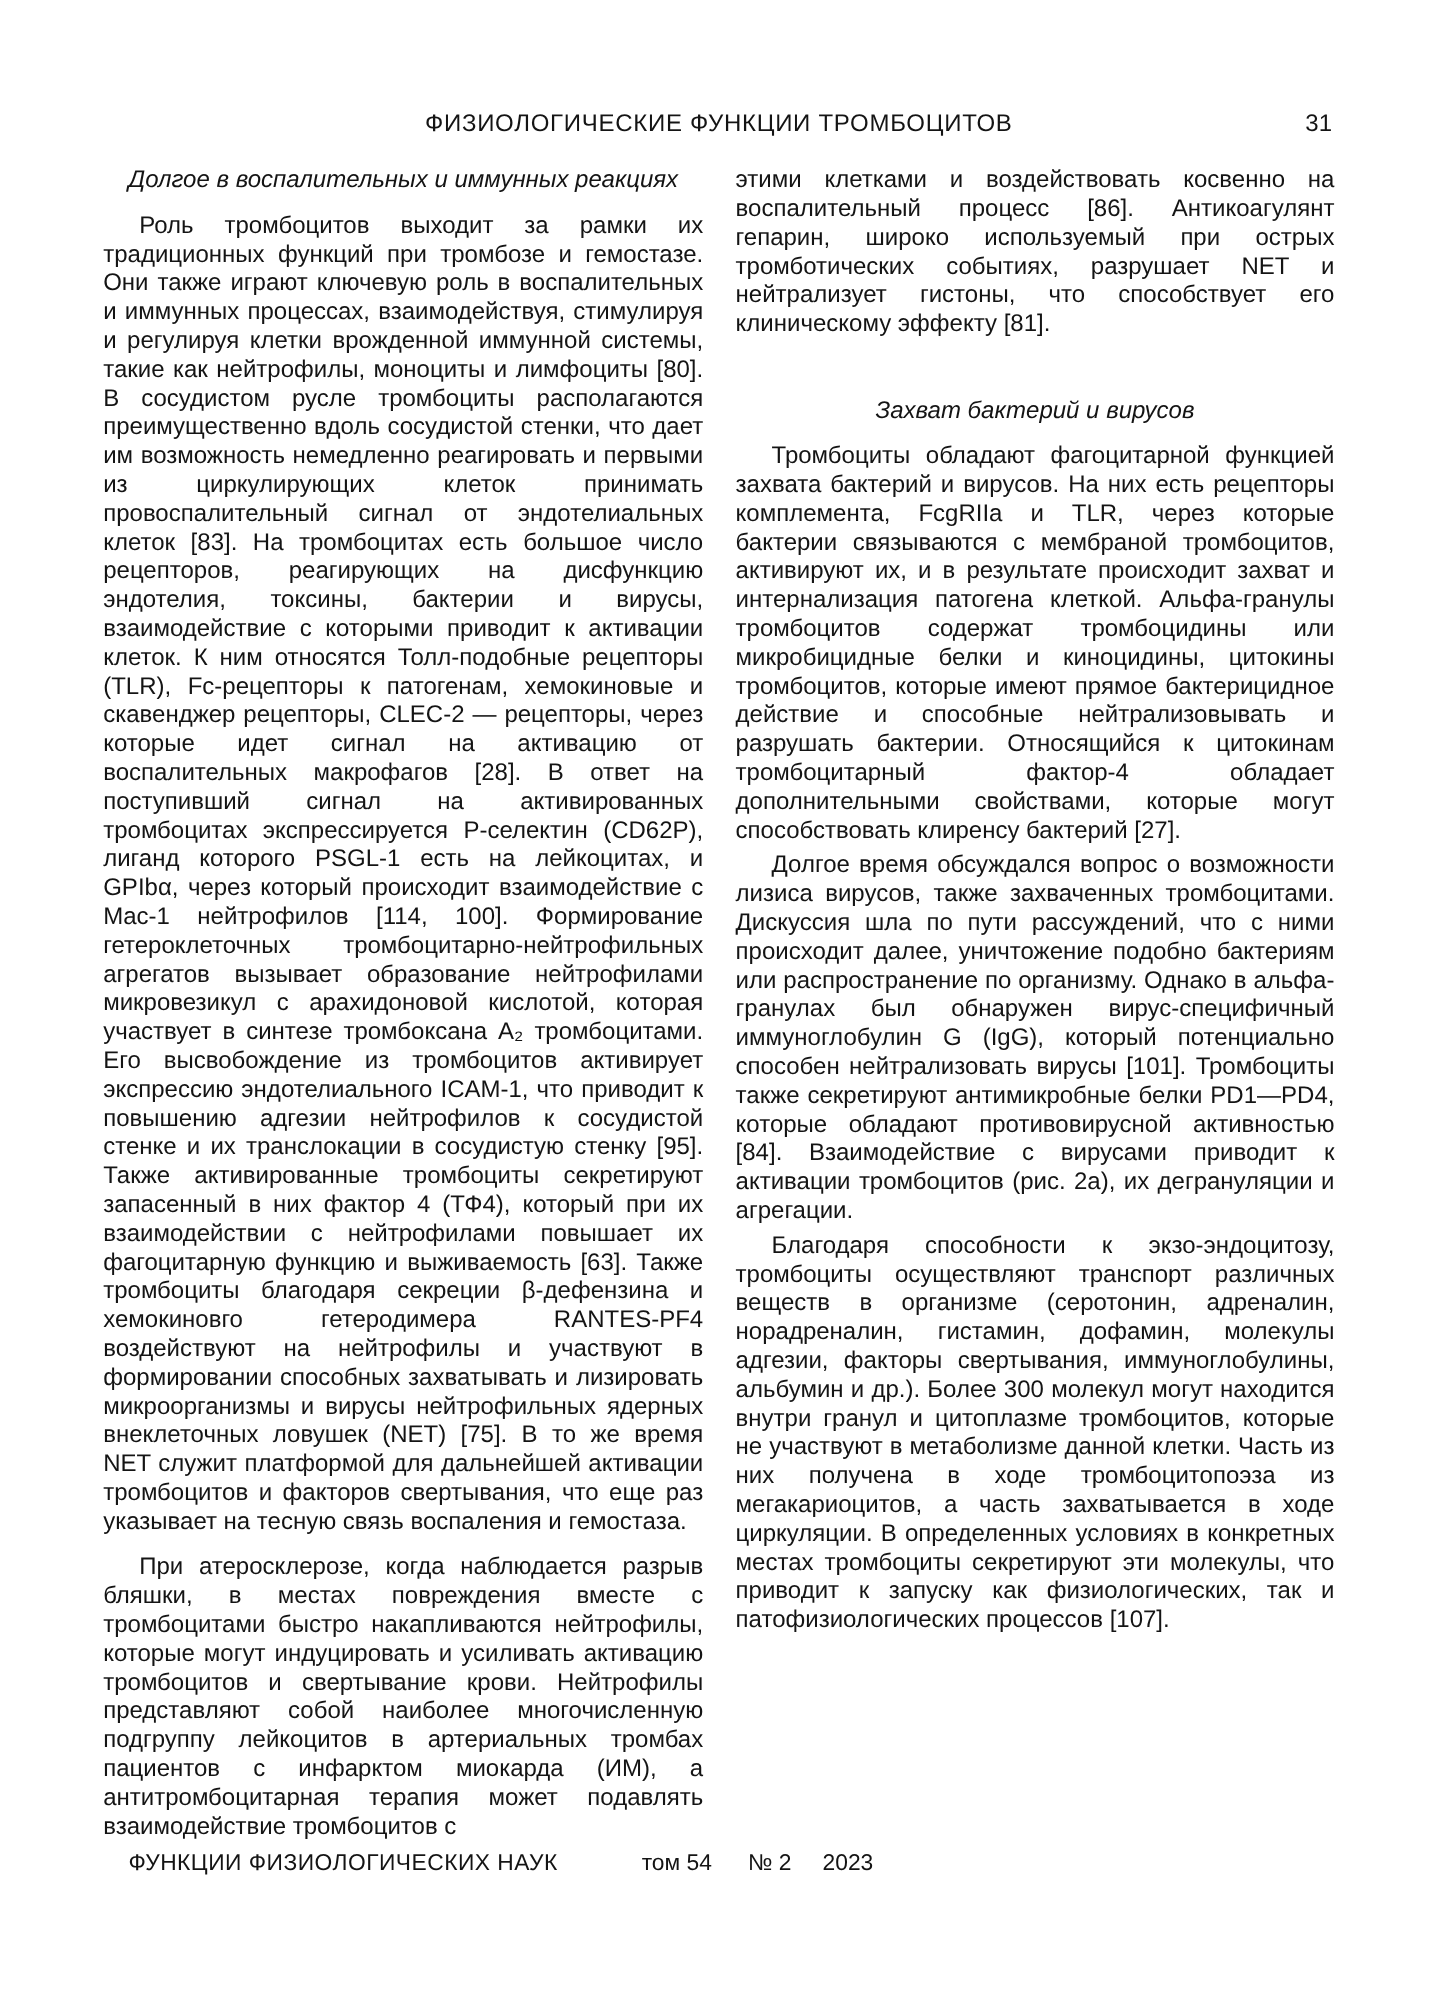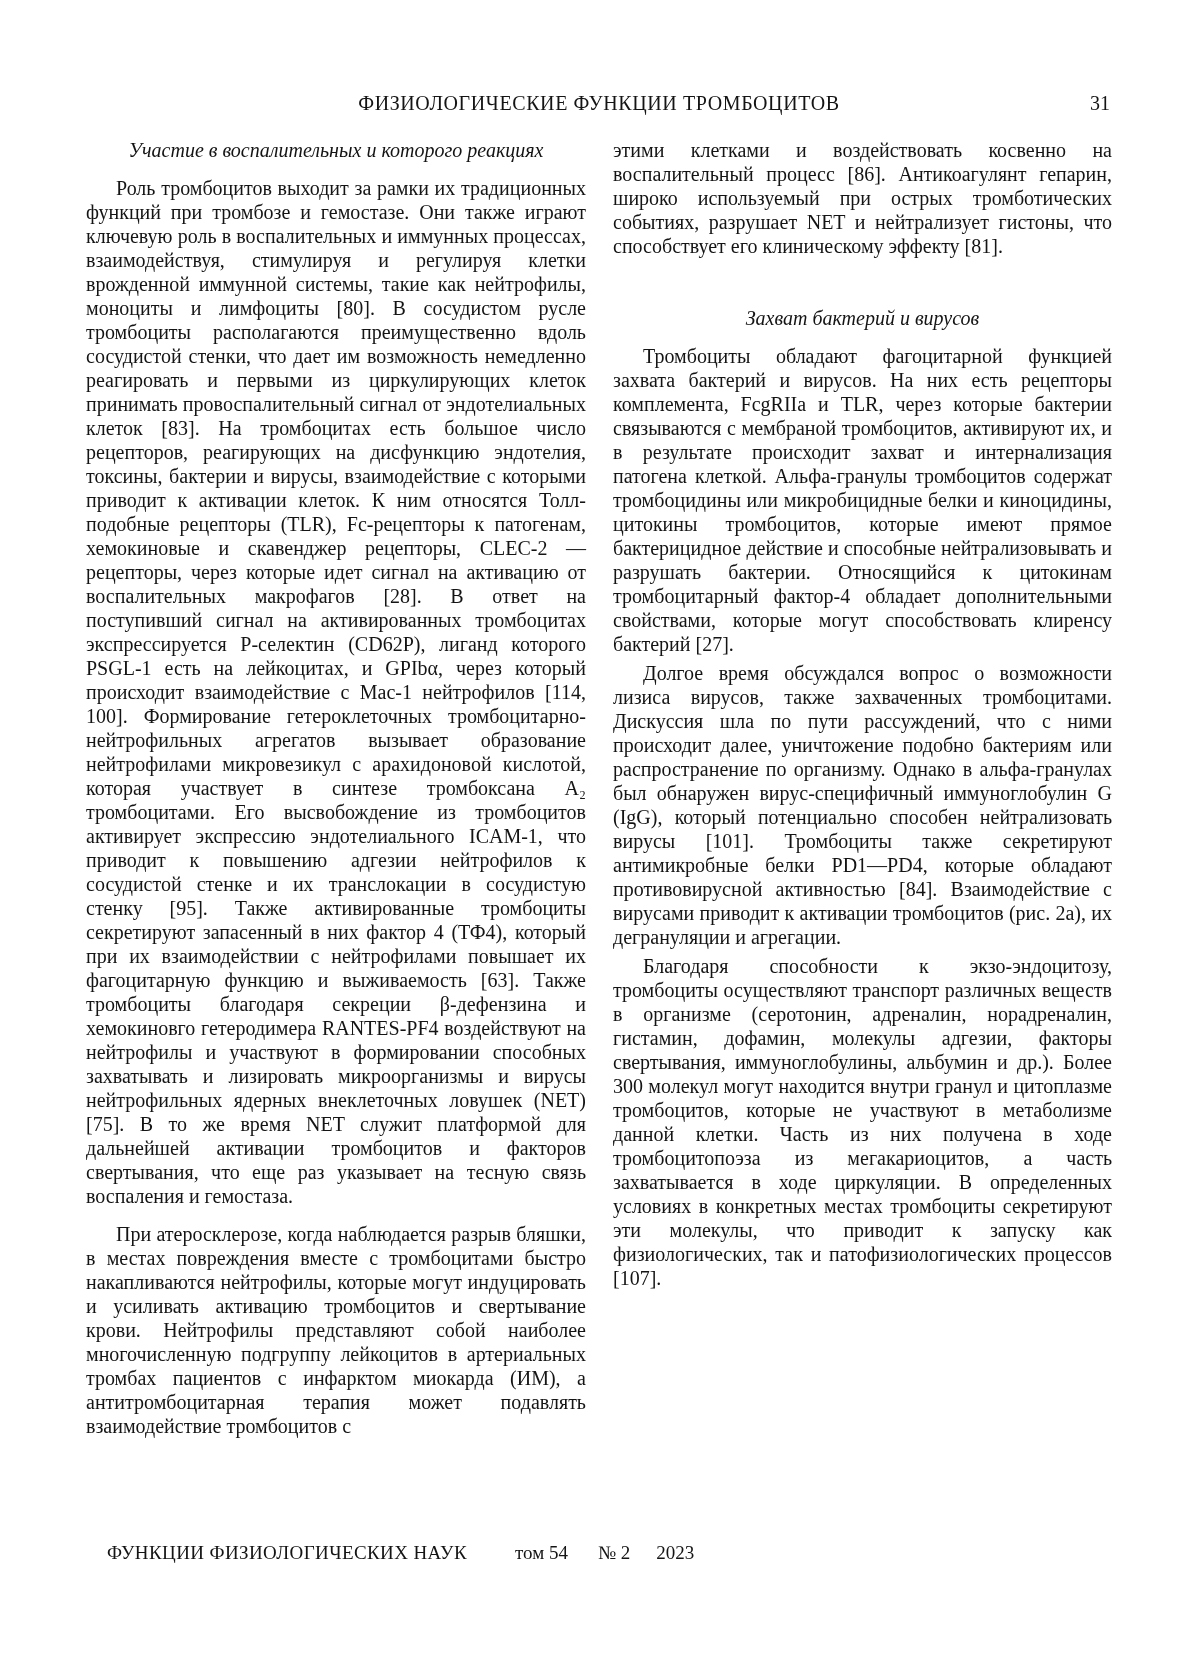--- a/index.html
+++ b/index.html
@@ -6,21 +6,21 @@
     margin: 0;
     padding: 0;
     background: #ffffff;
   }
   .page {
     position: relative;
     width: 1200px;
     height: 1669px;
     background: #ffffff;
     color: #141414;
-    font-family: Liberation Serif, serif;
+    font-family: Liberation Sans, sans-serif;
     overflow: hidden;
   }
   
   .running-head {
     position: absolute;
     top: 90px;
     left: 86px;
     width: 1026px;
     height: 26px;
   }
@@ -72,38 +72,38 @@
   
   .page-footer {
     position: absolute;
     top: 1541px;
     left: 107px;
     font-size: 19px;
     line-height: 24px;
     white-space: nowrap;
   }
   .page-footer .f-journal { letter-spacing: 0.4px; }
-  .page-footer .f-vol   { margin-left: 48px; }
+  .page-footer .f-vol   { margin-left: 70px; }
   .page-footer .f-issue { margin-left: 30px; }
   .page-footer .f-year  { margin-left: 26px; }
 </style>
 </head>
 <body>
 
 <div class="page">
 
   <header class="running-head">
     <div class="rh-title">ФИЗИОЛОГИЧЕСКИЕ ФУНКЦИИ ТРОМБОЦИТОВ</div>
     <div class="rh-page-num">31</div>
   </header>
 
   <main class="columns">
 
     <section class="col col-left">
-      <h2 class="section-heading">Участие в воспалительных и которого реакциях</h2>
+      <h2 class="section-heading">Долгое в воспалительных и иммунных реакциях</h2>
       <p class="para indent">Роль тромбоцитов выходит за рамки их традиционных функций при тромбозе и гемостазе. Они также играют ключевую роль в воспалительных и иммунных процессах, взаимодействуя, стимулируя и регулируя клетки врожденной иммунной системы, такие как нейтрофилы, моноциты и лимфоциты [80]. В сосудистом русле тромбоциты располагаются преимущественно вдоль сосудистой стенки, что дает им возможность немедленно реагировать и первыми из циркулирующих клеток принимать провоспалительный сигнал от эндотелиальных клеток [83]. На тромбоцитах есть большое число рецепторов, реагирующих на дисфункцию эндотелия, токсины, бактерии и вирусы, взаимодействие с которыми приводит к активации клеток. К ним относятся Толл-подобные рецепторы (TLR), Fc-рецепторы к патогенам, хемокиновые и скавенджер рецепторы, CLEC-2 — рецепторы, через которые идет сигнал на активацию от воспалительных макрофагов [28]. В ответ на поступивший сигнал на активированных тромбоцитах экспрессируется P-селектин (CD62P), лиганд которого PSGL-1 есть на лейкоцитах, и GPIbα, через который происходит взаимодействие с Mac-1 нейтрофилов [114, 100]. Формирование гетероклеточных тромбоцитарно-нейтрофильных агрегатов вызывает образование нейтрофилами микровезикул с арахидоновой кислотой, которая участвует в синтезе тромбоксана A₂ тромбоцитами. Его высвобождение из тромбоцитов активирует экспрессию эндотелиального ICAM-1, что приводит к повышению адгезии нейтрофилов к сосудистой стенке и их транслокации в сосудистую стенку [95]. Также активированные тромбоциты секретируют запасенный в них фактор 4 (ТФ4), который при их взаимодействии с нейтрофилами повышает их фагоцитарную функцию и выживаемость [63]. Также тромбоциты благодаря секреции β-дефензина и хемокиновго гетеродимера RANTES-PF4 воздействуют на нейтрофилы и участвуют в формировании способных захватывать и лизировать микроорганизмы и вирусы нейтрофильных ядерных внеклеточных ловушек (NET) [75]. В то же время NET служит платформой для дальнейшей активации тромбоцитов и факторов свертывания, что еще раз указывает на тесную связь воспаления и гемостаза.</p>
       <p class="para indent">При атеросклерозе, когда наблюдается разрыв бляшки, в местах повреждения вместе с тромбоцитами быстро накапливаются нейтрофилы, которые могут индуцировать и усиливать активацию тромбоцитов и свертывание крови. Нейтрофилы представляют собой наиболее многочисленную подгруппу лейкоцитов в артериальных тромбах пациентов с инфарктом миокарда (ИМ), а антитромбоцитарная терапия может подавлять взаимодействие тромбоцитов с</p>
     </section>
 
     <section class="col col-right">
       <p class="para">этими клетками и воздействовать косвенно на воспалительный процесс [86]. Антикоагулянт гепарин, широко используемый при острых тромботических событиях, разрушает NET и нейтрализует гистоны, что способствует его клиническому эффекту [81].</p>
 
       <h2 class="section-heading spaced">Захват бактерий и вирусов</h2>
       <p class="para indent">Тромбоциты обладают фагоцитарной функцией захвата бактерий и вирусов. На них есть рецепторы комплемента, FcgRIIa и TLR, через которые бактерии связываются с мембраной тромбоцитов, активируют их, и в результате происходит захват и интернализация патогена клеткой. Альфа-гранулы тромбоцитов содержат тромбоцидины или микробицидные белки и киноцидины, цитокины тромбоцитов, которые имеют прямое бактерицидное действие и способные нейтрализовывать и разрушать бактерии. Относящийся к цитокинам тромбоцитарный фактор-4 обладает дополнительными свойствами, которые могут способствовать клиренсу бактерий [27].</p>
       <p class="para indent">Долгое время обсуждался вопрос о возможности лизиса вирусов, также захваченных тромбоцитами. Дискуссия шла по пути рассуждений, что с ними происходит далее, уничтожение подобно бактериям или распространение по организму. Однако в альфа-гранулах был обнаружен вирус-специфичный иммуноглобулин G (IgG), который потенциально способен нейтрализовать вирусы [101]. Тромбоциты также секретируют антимикробные белки PD1—PD4, которые обладают противовирусной активностью [84]. Взаимодействие с вирусами приводит к активации тромбоцитов (рис. 2а), их дегрануляции и агрегации.</p>

